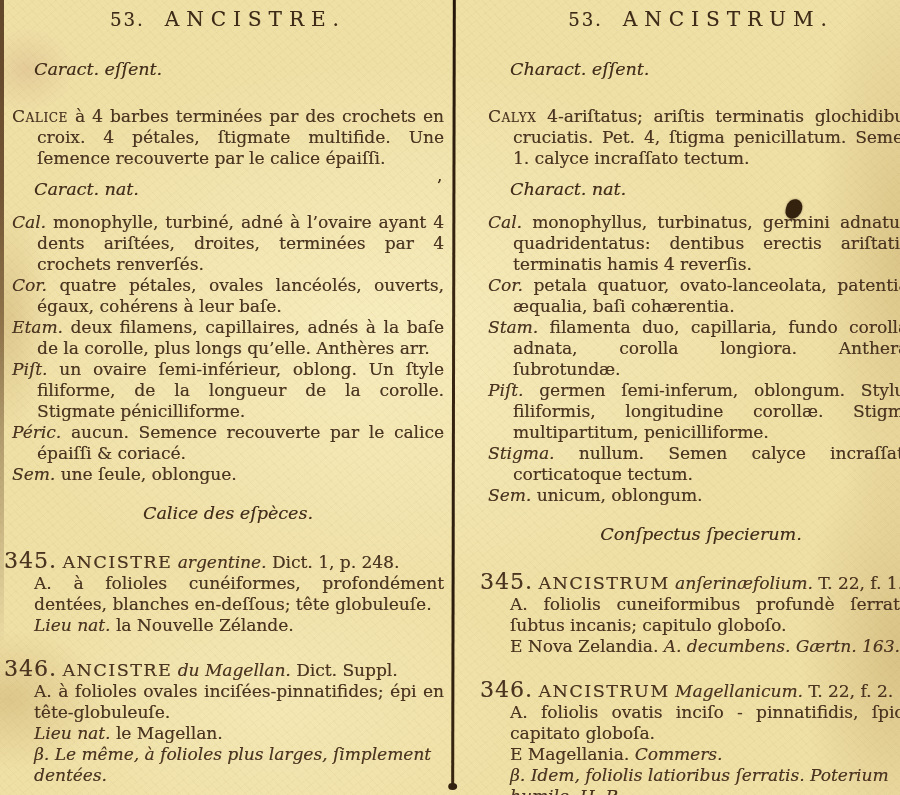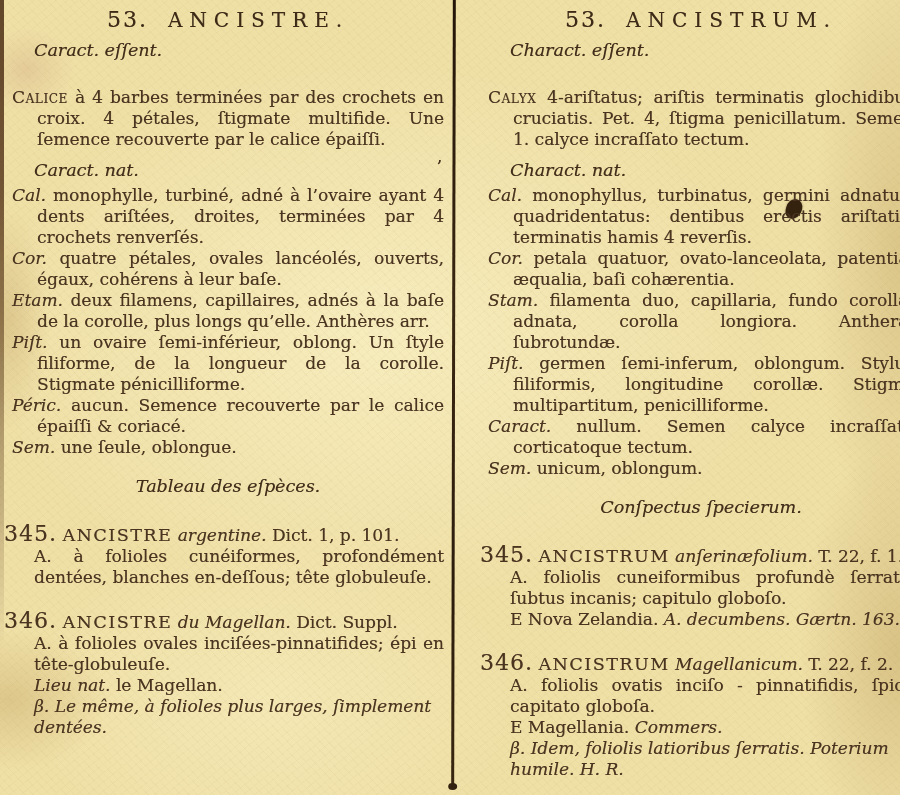--- a/index.html
+++ b/index.html
@@ -44,31 +44,31 @@
     position:absolute;left:786px;top:199px;width:16px;height:20px;
     background:#34220f;border-radius:55% 45% 60% 40%;
     transform:rotate(12deg);box-shadow:0 0 2px rgba(52,34,15,.55);
   }
 
   .col{position:absolute;top:0;font-size:17px;line-height:21px;}
   .col-left{left:12px;width:432px;}
   .col-right{left:488px;width:426px;}
 
   .colhead{margin-top:9px;text-align:center;color:#3c2a17;white-space:nowrap;}
-  .ch-num{font-size:22px;letter-spacing:2px;margin-right:20px;margin-top:44px;}
+  .ch-num{font-size:18px;letter-spacing:2px;margin-right:20px;margin-top:44px;}
   .ch-title{font-size:20px;letter-spacing:7px;}
 
   .sechead{position:relative;font-style:italic;font-size:17.5px;padding-left:22px;color:#412d19;}
-  .sechead-1{margin-top:8px;}
+  .sechead-1{margin-top:28px;}
   .sechead-2{margin-top:10px;}
   .stray{position:absolute;right:2px;top:-4px;font-style:normal;}
 
   .para{margin:0;text-align:justify;padding-left:25px;text-indent:-25px;}
   .lead-para{margin-top:26px;}
-  .nat-first{margin-top:4px;}
+  .nat-first{margin-top:12px;}
   .label{font-style:italic;}
   .smallcaps{font-variant:small-caps;letter-spacing:.6px;}
 
   .spec-heading{margin-top:18px;text-align:center;font-style:italic;font-size:17.5px;color:#412d19;}
 
   .sp-block{margin-left:-8px;}
   .sp-block-1{margin-top:26px;}
   .sp-block-2{margin-top:22px;}
   .sp-head{white-space:nowrap;}
   .sp-num{font-size:22px;letter-spacing:1px;}
@@ -126,31 +126,35 @@
     <p class="para">
       <span class="label">Péric.</span>
       <span>aucun. Semence recouverte par le calice épaiſſi &amp; coriacé.</span>
     </p>
     <p class="para">
       <span class="label">Sem.</span>
       <span>une ſeule, oblongue.</span>
     </p>
 
     <div class="spec-heading">
-      <span>Tableau des eſpèces.</span>
+      <span>Calice des eſpèces.</span>
     </div>
 
     <div class="sp-block sp-block-1">
       <div class="sp-head">
         <span class="sp-num">345.</span>
         <span class="sp-name">ANCISTRE</span>
         <span class="ital">argentine.</span>
-        <span>Dict. 1, p. 101.</span>
+        <span>Dict. 1, p. 248.</span>
       </div>
       <p class="sp-body">A. à folioles cunéiformes, profondément dentées, blanches en-deſſous; tête globuleuſe.</p>
+      <p class="sp-line">
+        <span class="ital">Lieu nat.</span>
+        <span>la Nouvelle Zélande.</span>
+      </p>
     </div>
 
     <div class="sp-block sp-block-2">
       <div class="sp-head">
         <span class="sp-num">346.</span>
         <span class="sp-name">ANCISTRE</span>
         <span class="ital">du Magellan.</span>
         <span>Dict. Suppl.</span>
       </div>
       <p class="sp-body">A. à folioles ovales inciſées-pinnatifides; épi en tête-globuleuſe.</p>
@@ -192,21 +196,21 @@
     </p>
     <p class="para">
       <span class="label">Stam.</span>
       <span>filamenta duo, capillaria, fundo corollæ adnata, corolla longiora. Antheræ ſubrotundæ.</span>
     </p>
     <p class="para">
       <span class="label">Piſt.</span>
       <span>germen ſemi-inferum, oblongum. Stylus filiformis, longitudine corollæ. Stigma multipartitum, penicilliforme.</span>
     </p>
     <p class="para">
-      <span class="label">Caract.</span>
+      <span class="label">Stigma.</span>
       <span>nullum. Semen calyce incraſſato corticatoque tectum.</span>
     </p>
     <p class="para">
       <span class="label">Sem.</span>
       <span>unicum, oblongum.</span>
     </p>
 
     <div class="spec-heading">
       <span>Conſpectus ſpecierum.</span>
     </div>

